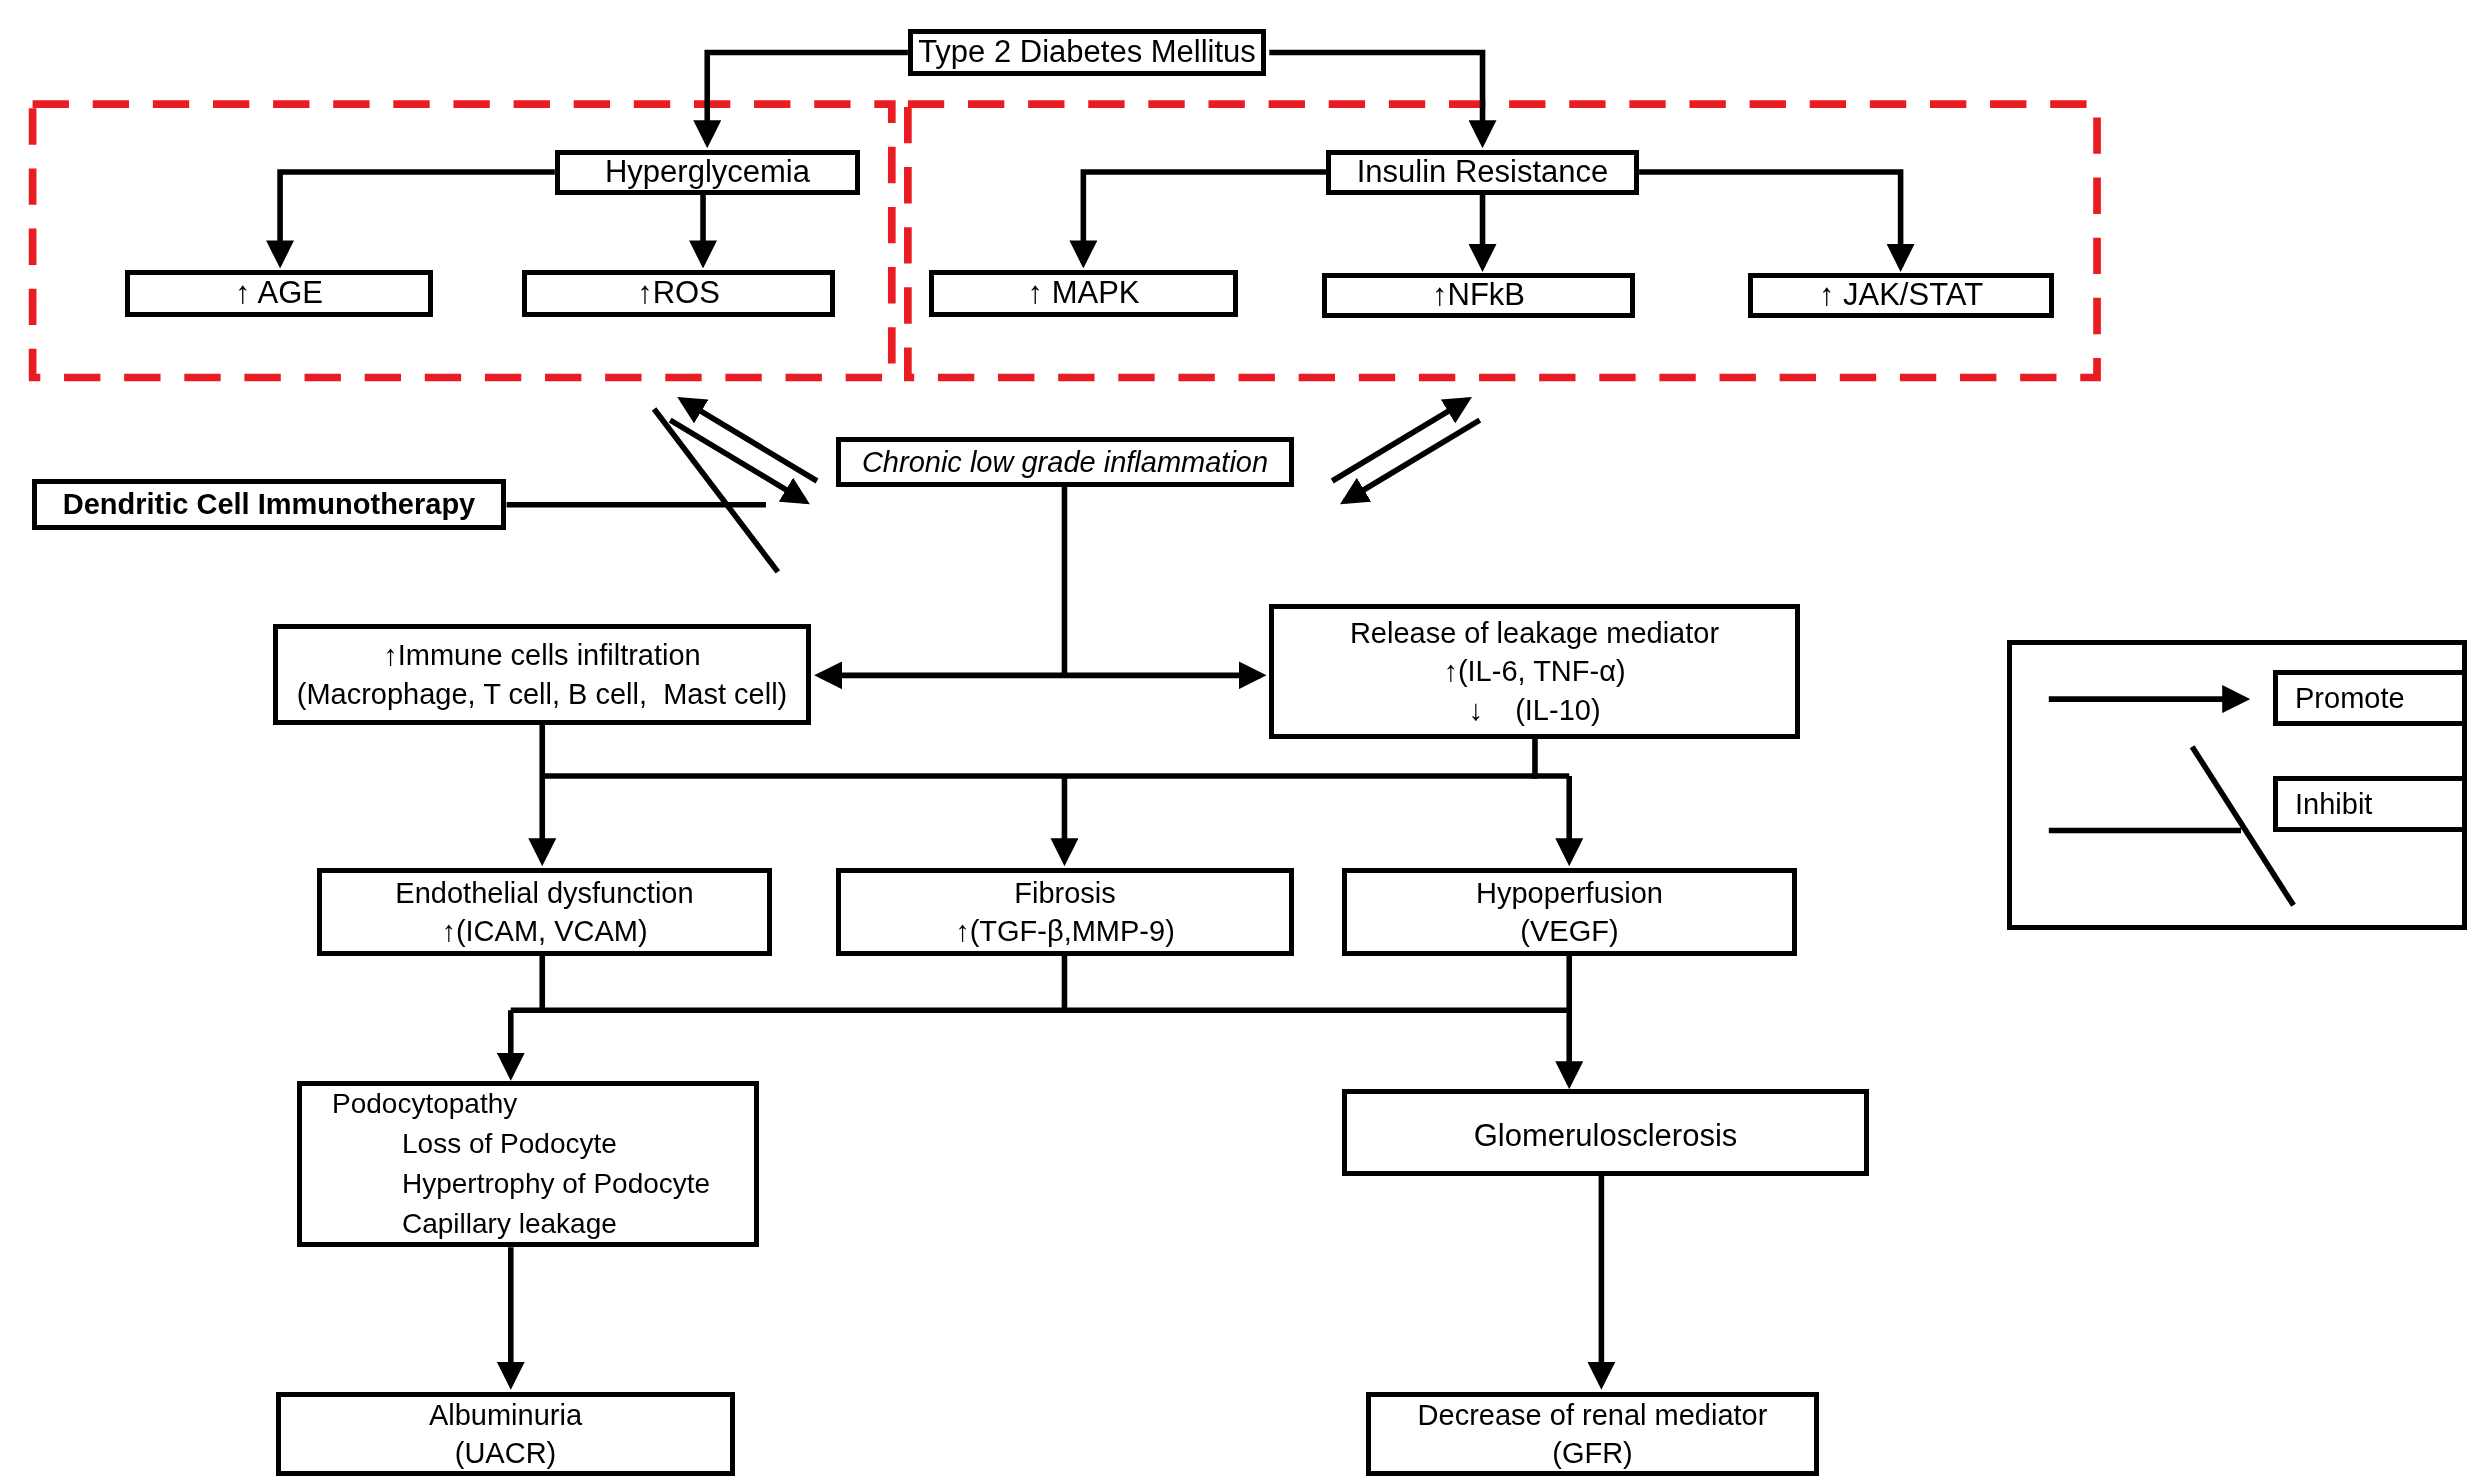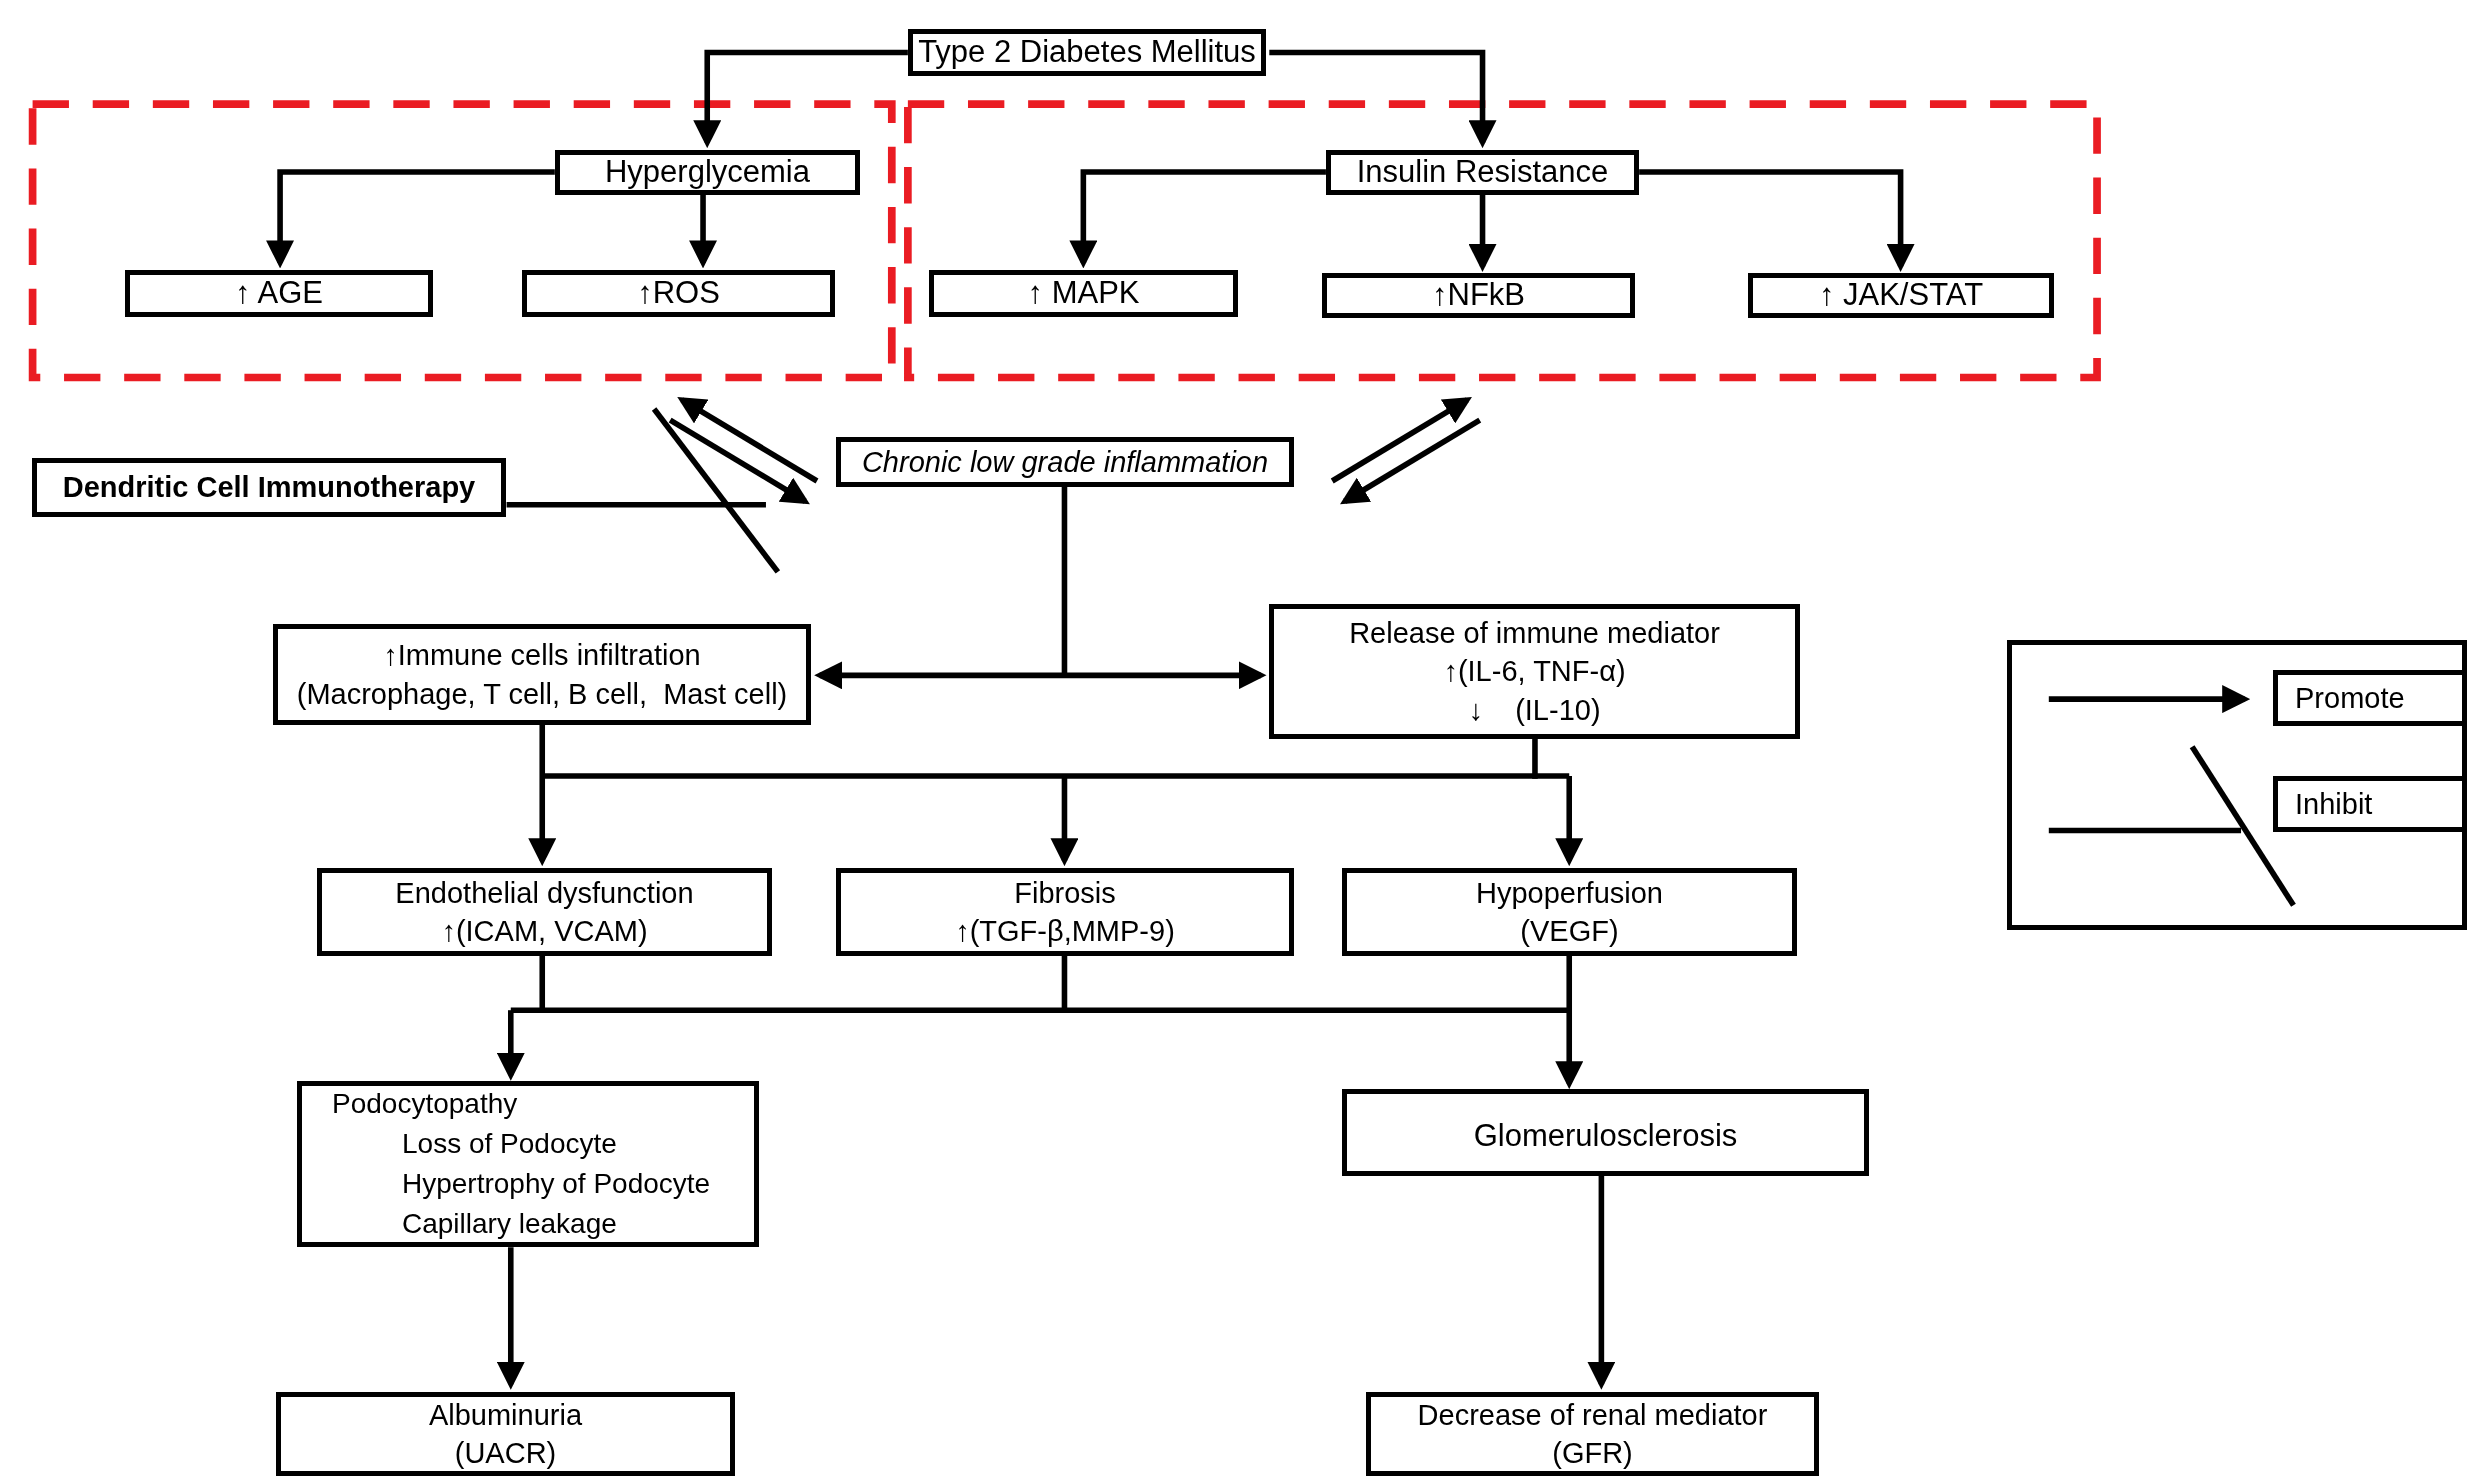--- a/index.html
+++ b/index.html
@@ -87,29 +87,29 @@
   <div class="node" style="left:522px;top:270px;width:313px;height:47px">↑ROS</div>
 
   <div class="node" style="left:929px;top:270px;width:309px;height:47px">↑ MAPK</div>
 
   <div class="node" style="left:1322px;top:273px;width:313px;height:45px">↑NFkB</div>
 
   <div class="node" style="left:1748px;top:273px;width:306px;height:45px">↑ JAK/STAT</div>
 
   <div class="node italic" style="left:836px;top:437px;width:458px;height:50px;font-size:29px">Chronic low grade inflammation</div>
 
-  <div class="node bold" style="left:32px;top:458px;width:474px;height:59px;font-size:29px">Dendritic Cell Immunotherapy</div>
+  <div class="node bold" style="left:32px;top:479px;width:474px;height:51px;font-size:29px">Dendritic Cell Immunotherapy</div>
 
   <div class="node fs41" style="left:273px;top:624px;width:538px;height:101px">
     <div>↑Immune cells infiltration</div>
     <div>(Macrophage, T cell, B cell, &nbsp;Mast cell)</div>
   </div>
 
   <div class="node fs41" style="left:1269px;top:604px;width:531px;height:135px">
-    <div>Release of immune mediator</div>
+    <div>Release of leakage mediator</div>
     <div>↑(IL-6, TNF-α)</div>
     <div>↓&nbsp;&nbsp;&nbsp;&nbsp;(IL-10)</div>
   </div>
 
   <div class="node fs41" style="left:317px;top:868px;width:455px;height:88px">
     <div>Endothelial dysfunction</div>
     <div>↑(ICAM, VCAM)</div>
   </div>
 
   <div class="node fs41" style="left:836px;top:868px;width:458px;height:88px">

